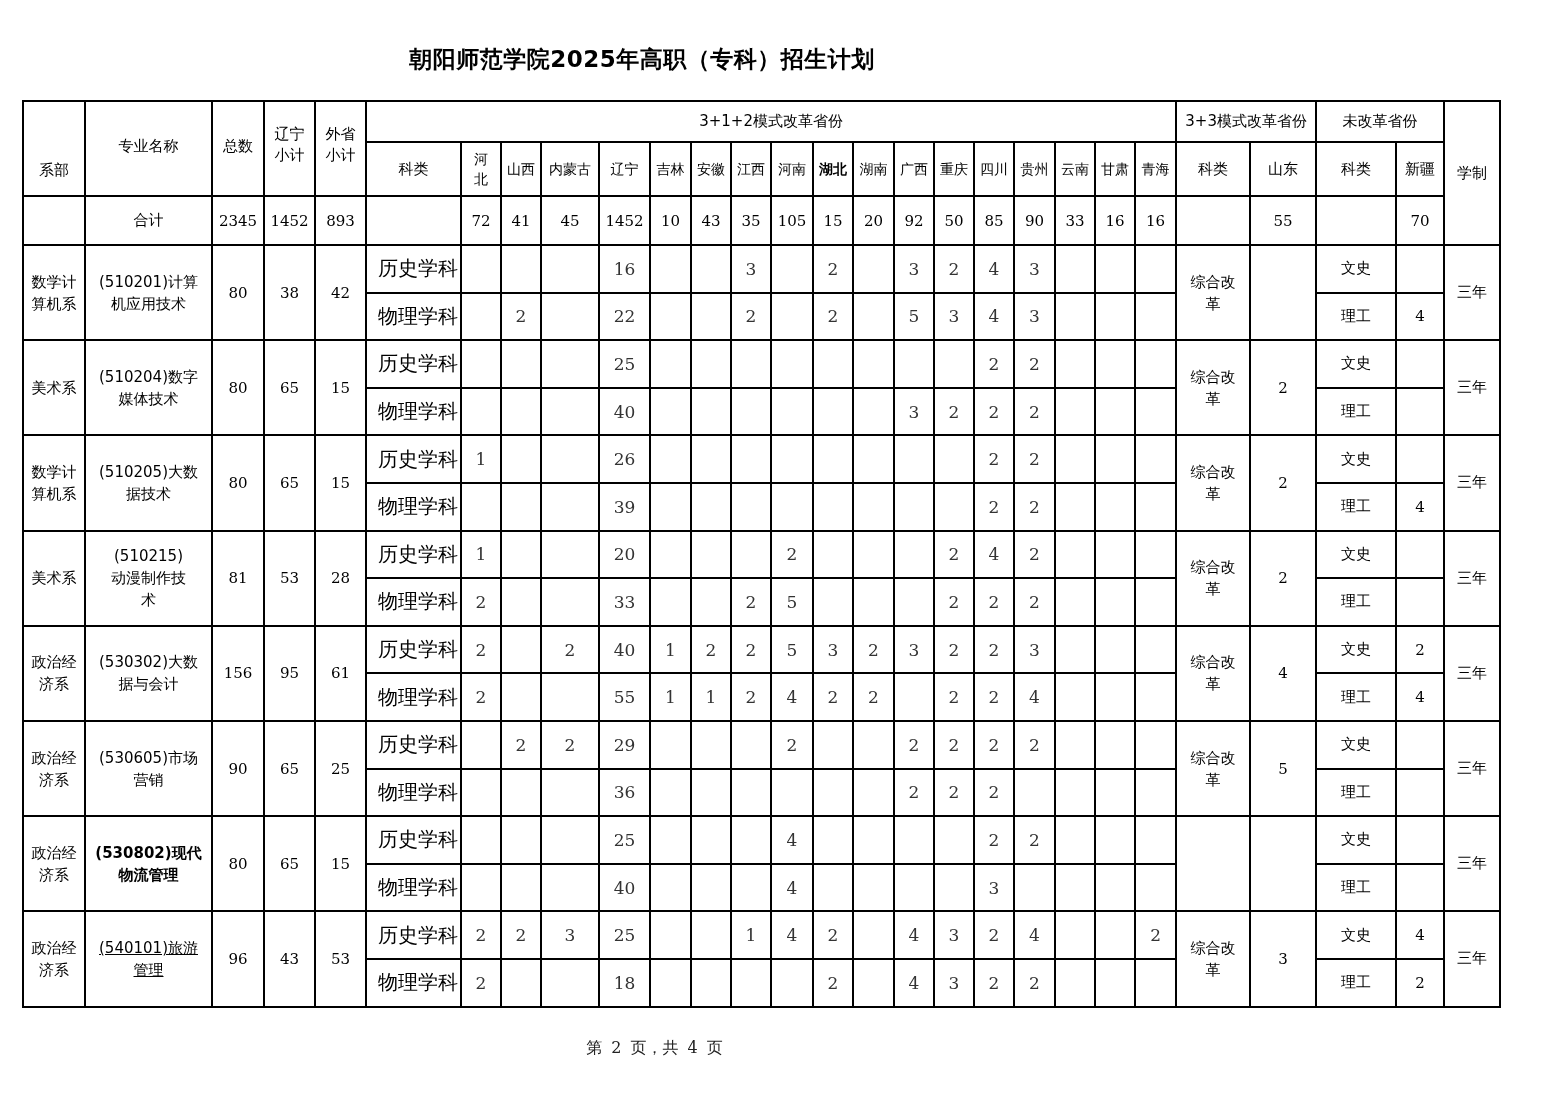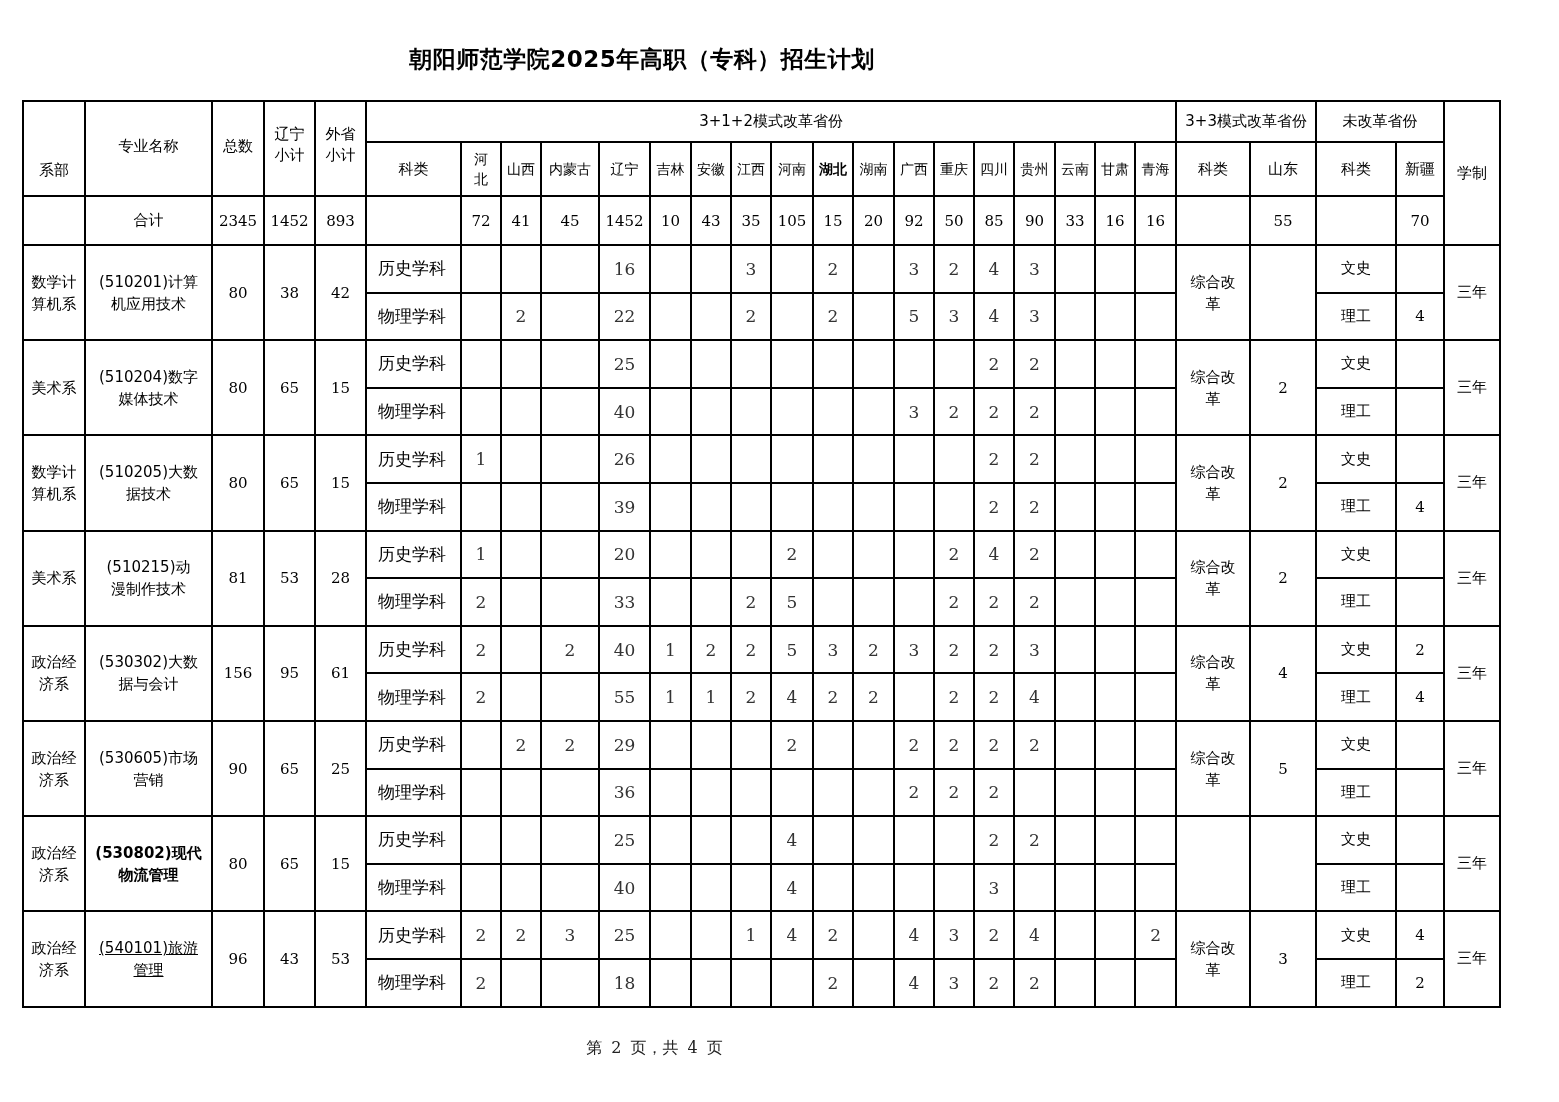--- a/index.html
+++ b/index.html
@@ -4,21 +4,21 @@
 <style>
   html, body { margin: 0; padding: 0; background: #ffffff; }
   body { width: 1559px; height: 1102px; position: relative; font-family: "DejaVu Serif", "Liberation Serif", serif; color: #000; overflow: hidden; }
   .title { position: absolute; left: 0; top: 44px; width: 1284px; text-align: center; font-family: "DejaVu Sans", "Liberation Sans", sans-serif; font-size: 23px; font-weight: bold; letter-spacing: 0.5px; }
   table.plan { position: absolute; left: 22px; top: 100px; border-collapse: collapse; table-layout: fixed; width: 1477px; }
   table.plan td, table.plan th { border: 2px solid #000; padding: 0; text-align: center; vertical-align: middle; font-weight: normal; overflow: hidden; }
   .hdr { font-family: "DejaVu Sans", "Liberation Sans", sans-serif; font-size: 15px; line-height: 21px; }
   .hdr-small { font-family: "DejaVu Sans", "Liberation Sans", sans-serif; font-size: 14px; line-height: 20px; }
   .num { font-family: "DejaVu Serif", "Liberation Serif", serif; font-size: 15px; }
   .numlight { font-family: "DejaVu Serif", "Liberation Serif", serif; font-size: 17px; color: #333; }
-  .cat { font-family: "DejaVu Sans", "Liberation Sans", sans-serif; font-size: 17px; text-align: left !important; padding-left: 11px !important; }
+  .cat { font-family: "DejaVu Sans", "Liberation Sans", sans-serif; font-size: 20px; text-align: left !important; padding-left: 11px !important; }
   .dept { font-family: "DejaVu Sans", "Liberation Sans", sans-serif; font-size: 15px; line-height: 22px; }
   .major { font-family: "DejaVu Sans", "Liberation Sans", sans-serif; font-size: 15px; line-height: 22px; }
   .footer { position: absolute; left: 0; top: 1038px; width: 1309px; text-align: center; font-size: 16px; word-spacing: 4px; color: #222; }
   tr.h1 { height: 41px; }
   tr.h2 { height: 47px; }
   tr.h3 { height: 49px; }
   tr.dr { height: 47.6px; }
 </style>
 </head>
 <body>
@@ -272,21 +272,21 @@
         <td class="numlight">2</td>
         <td class="numlight">2</td>
         <td class="numlight"></td>
         <td class="numlight"></td>
         <td class="numlight"></td>
         <td class="hdr">理工</td>
         <td class="num">4</td>
       </tr>
       <tr class="dr">
         <td class="dept" rowspan="2" style="padding: 0px 2px;">美术系</td>
-        <td class="major" rowspan="2" style="padding: 0px 16px; border-radius: 26px;">(510215)动漫制作技术</td>
+        <td class="major" rowspan="2" style="padding: 0px 24px; border-radius: 26px;">(510215)动漫制作技术</td>
         <td class="num" rowspan="2">81</td>
         <td class="num" rowspan="2">53</td>
         <td class="num" rowspan="2">28</td>
         <td class="cat">历史学科</td>
         <td class="numlight">1</td>
         <td class="numlight"></td>
         <td class="numlight"></td>
         <td class="numlight">20</td>
         <td class="numlight"></td>
         <td class="numlight"></td>

